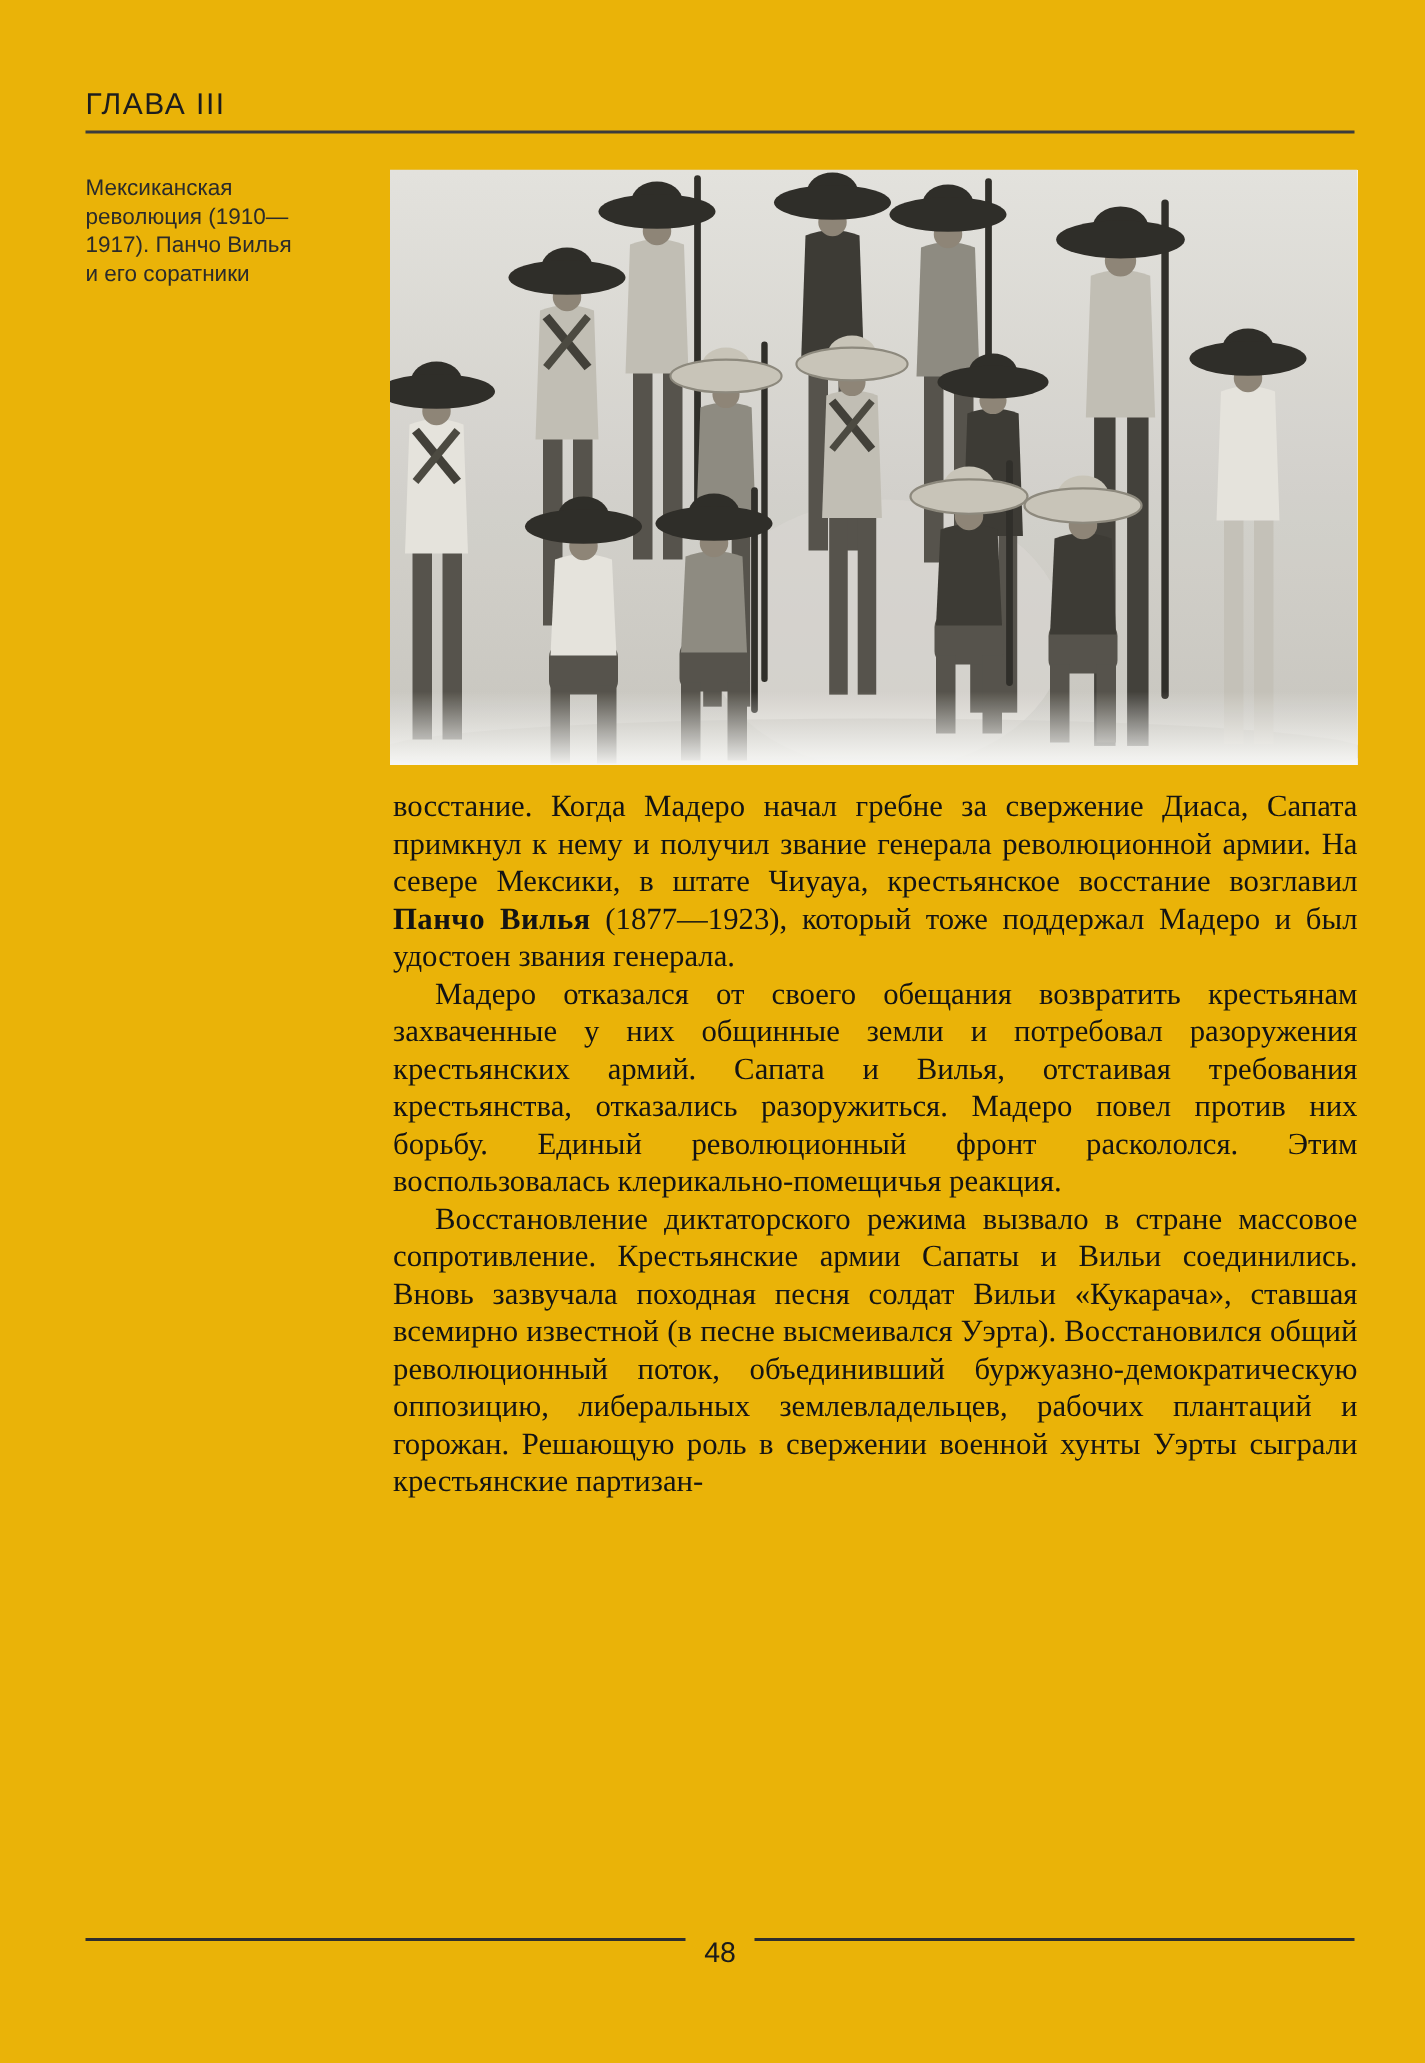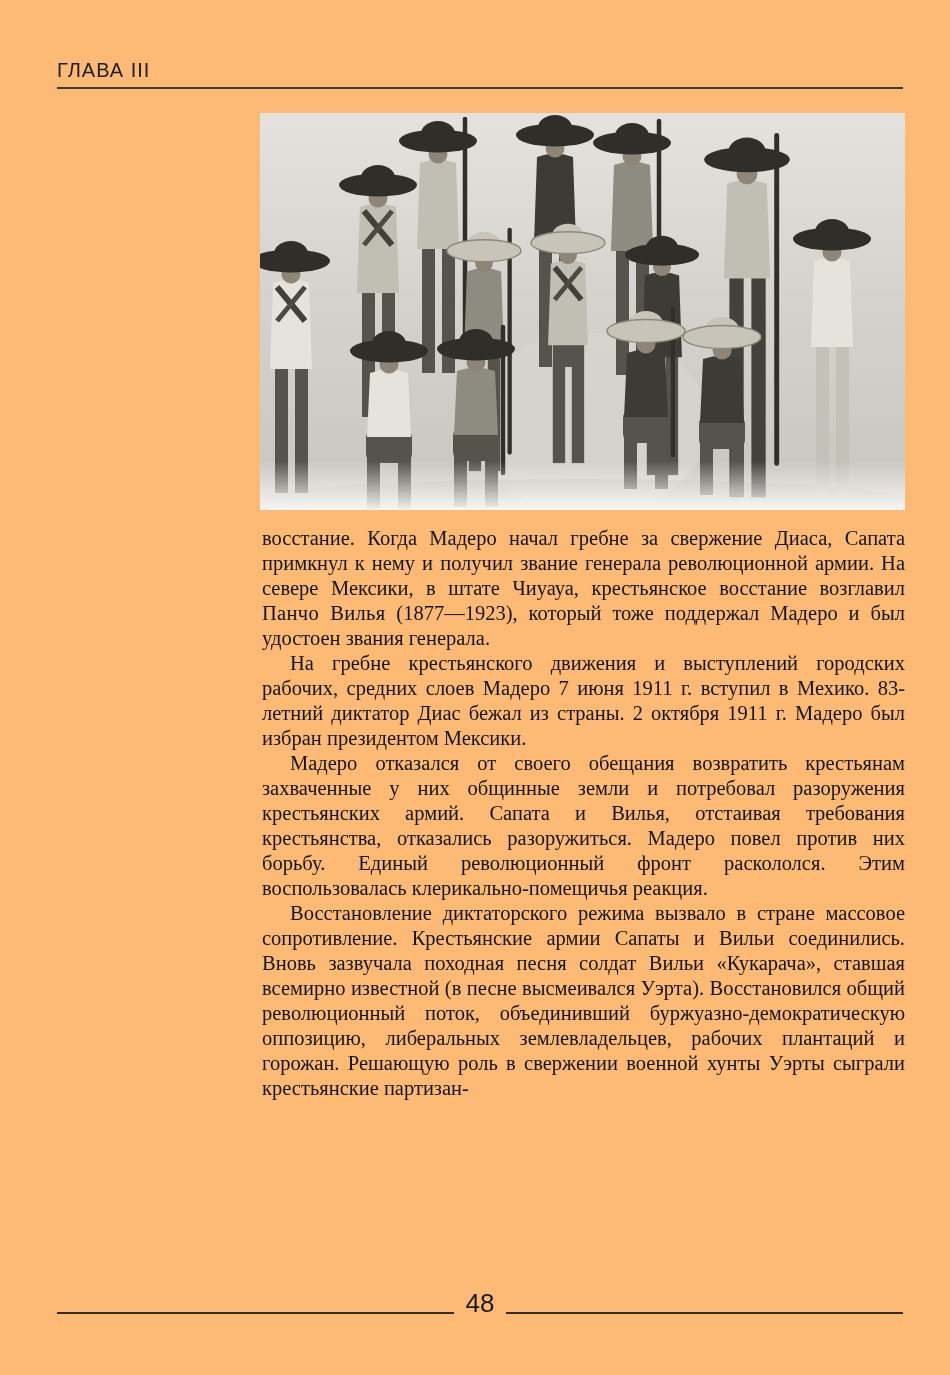--- a/index.html
+++ b/index.html
@@ -1,18 +1,18 @@
 <!DOCTYPE html>
 <html><head>
 <meta charset="utf-8">
 <style>
   html,body { margin:0; padding:0; background:#ffffff; }
   .page {
     position:relative; width:950px; height:1375px;
-    background:#fdba74; overflow:hidden;
+    background:#eab308; overflow:hidden;
     font-family:"Liberation Serif", serif; color:#161616;
   }
   .chapter-header {
     position:absolute; left:57px; top:59px;
     font-family:"Liberation Sans", sans-serif;
     font-size:20px; letter-spacing:1px; color:#1d1d1d;
   }
   .header-rule {
     position:absolute; left:57px; top:87px; width:846px; height:2px;
     background:#3c3c3c;
@@ -28,39 +28,43 @@
     box-shadow: inset 0 0 16px 7px #fdfdfb;
   }
   .photo-wrap svg { display:block; filter: blur(.45px) contrast(.97); }
   .body-text {
     position:absolute; left:262px; top:526px; width:643px;
     font-size:20.5px; line-height:25px; text-align:justify;
     color:#141414;
   }
   .para { margin:0; text-indent:28px; }
   .para.no-indent { text-indent:0; }
-  .para b { font-weight:normal; letter-spacing:.3px; }
+  .para b { font-weight:bold; letter-spacing:.3px; }
   .para i { font-style:italic; }
   .footer {
     position:absolute; left:57px; top:1292px; width:846px;
-    display:flex; align-items:flex-end;
+    display:flex; align-items:flex-start;
     font-family:"Liberation Sans", sans-serif;
-    font-size:26px; color:#1b1b1b;
+    font-size:19px; color:#1b1b1b;
   }
   .footer .rule { flex:1; height:2px; background:#2e2e2e; }
   .footer .page-num { padding:0 12px; line-height:22px; }
 </style>
 </head>
 <body>
 
 <div class="page">
 
   <div class="chapter-header">ГЛАВА III</div>
   <div class="header-rule"></div>
 
+  <div class="margin-caption">Мексиканская
+революция (1910—
+1917). Панчо Вилья
+и его соратники</div>
 
   <div class="photo-wrap">
     <svg width="645" height="397" viewBox="0 0 645 397" xmlns="http://www.w3.org/2000/svg">
       <defs>
         <linearGradient id="bgGrad" x1="0" y1="0" x2="0" y2="1">
           <stop offset="0" stop-color="#e6e5e0"></stop>
           <stop offset="0.55" stop-color="#d5d3cd"></stop>
           <stop offset="1" stop-color="#c9c7c0"></stop>
         </linearGradient>
         <linearGradient id="fadeBottom" x1="0" y1="0" x2="0" y2="1">
@@ -207,23 +211,20 @@
         </g>
       <rect x="0" y="348" width="645" height="49" fill="url(#fadeBottom)"></rect>
     </svg>
   </div>
 
   <div class="body-text">
     <p class="para no-indent">
       <span>восстание. Когда Мадеро начал гребне за свержение Диаса, Сапата примкнул к нему и получил звание генерала революционной армии. На севере Мексики, в штате Чиуауа, крестьянское восстание возглавил </span><b>Панчо Вилья</b><span> (1877—1923), который тоже поддержал Мадеро и был удостоен звания генерала.</span>
     </p>
     <p class="para">
-      <span>На гребне крестьянского движения и выступлений городских рабочих, средних слоев Мадеро 7 июня 1911 г. вступил в Мехико. 83-летний диктатор Диас бежал из страны. 2 октября 1911 г. Мадеро был избран президентом Мексики.</span>
-    </p>
-    <p class="para">
       <span>Мадеро отказался от своего обещания возвратить крестьянам захваченные у них общинные земли и потребовал разоружения крестьянских армий. Сапата и Вилья, отстаивая требования крестьянства, отказались разоружиться. Мадеро повел против них борьбу. Единый революционный фронт раскололся. Этим воспользовалась клерикально-помещичья реакция.</span>
     </p>
     <p class="para">
       <span>Восстановление диктаторского режима вызвало в стране массовое сопротивление. Крестьянские армии Сапаты и Вильи соединились. Вновь зазвучала походная песня солдат Вильи «Кукарача», ставшая всемирно известной (в песне высмеивался Уэрта). Восстановился общий революционный поток, объединивший буржуазно-демократическую оппозицию, либеральных землевладельцев, рабочих плантаций и горожан. Решающую роль в свержении военной хунты Уэрты сыграли крестьянские партизан-</span>
     </p>
   </div>
 
   <div class="footer">
     <div class="rule"></div>
     <div class="page-num">48</div>

